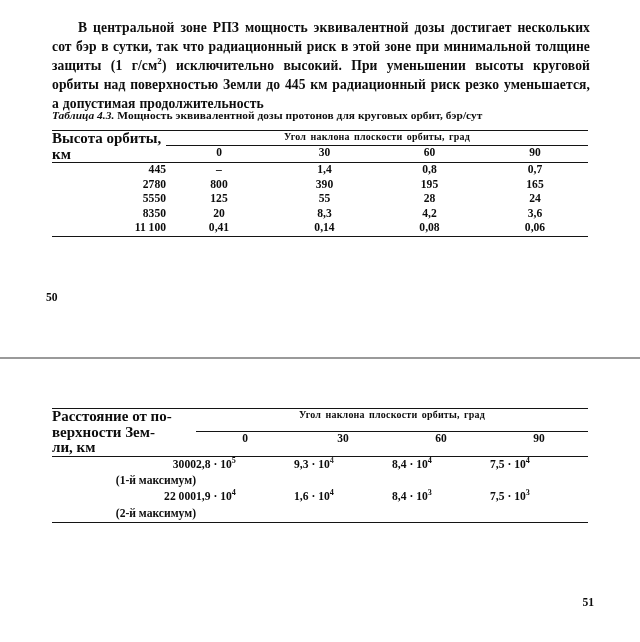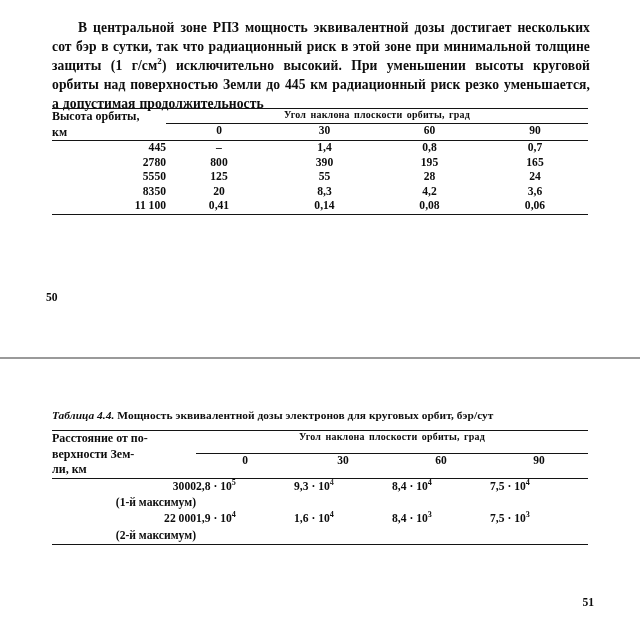--- a/index.html
+++ b/index.html
@@ -81,21 +81,21 @@
 
   .rule-top    { border-top: 1.6px solid #141414; }
   .rule-mid    { border-top: 1.1px solid #141414; }
   .rule-bottom { border-top: 1.4px solid #141414; }
 
   
   .th-stub {
     text-align: left;
     padding: 7px 0 0 8px;
     line-height: 15.5px;
-    font-size: 12px;
+    font-size: 15px;
     white-space: pre-line;
   }
   .th-span {
     text-align: center;
     padding: 7px 0 2px 0;
     font-size: 10px;
     letter-spacing: 0.2px;
     word-spacing: 1.6px;
   }
   .th-angle {
@@ -159,20 +159,24 @@
 </style>
 </head>
 <body>
 
 <div class="page page-top">
 
   <p class="bodytext"><span>В центральной зоне РПЗ мощность эквивалентной дозы достигает нескольких сот бэр в сутки, так что радиационный риск в этой зоне при минимальной толщине защиты (1 г/см</span><sup>2</sup><span>) исключительно высокий. При уменьшении высоты круговой орбиты над поверхностью Земли до 445 км радиационный риск резко уменьшается, а допустимая продолжительность</span></p>
 
   <div class="tbl-block" style="top: 108px;">
 
+    <div class="tbl-caption">
+      <span class="tnum">Таблица 4.3.</span>
+      <span>Мощность эквивалентной дозы протонов для круговых орбит, бэр/сут</span>
+    </div>
 
     <table class="doc-table">
       <colgroup>
         <col style="width:114px">
         <col style="width:106px">
         <col style="width:105px">
         <col style="width:105px">
         <col style="width:106px">
       </colgroup>
       <thead>
@@ -233,24 +237,20 @@
 
   <div class="folio folio-left" style="top: 291px;">50</div>
 </div>
 
 <div class="page-sep"></div>
 
 <div class="page page-bottom">
 
   <div class="tbl-block" style="top: 49px;">
 
-    <div class="tbl-caption">
-      <span class="tnum">Таблица 4.4.</span>
-      <span>Мощность эквивалентной дозы электронов для круговых орбит, бэр/сут</span>
-    </div>
 
     <table class="doc-table">
       <colgroup>
         <col style="width:144px">
         <col style="width:98px">
         <col style="width:98px">
         <col style="width:98px">
         <col style="width:98px">
       </colgroup>
       <thead>

